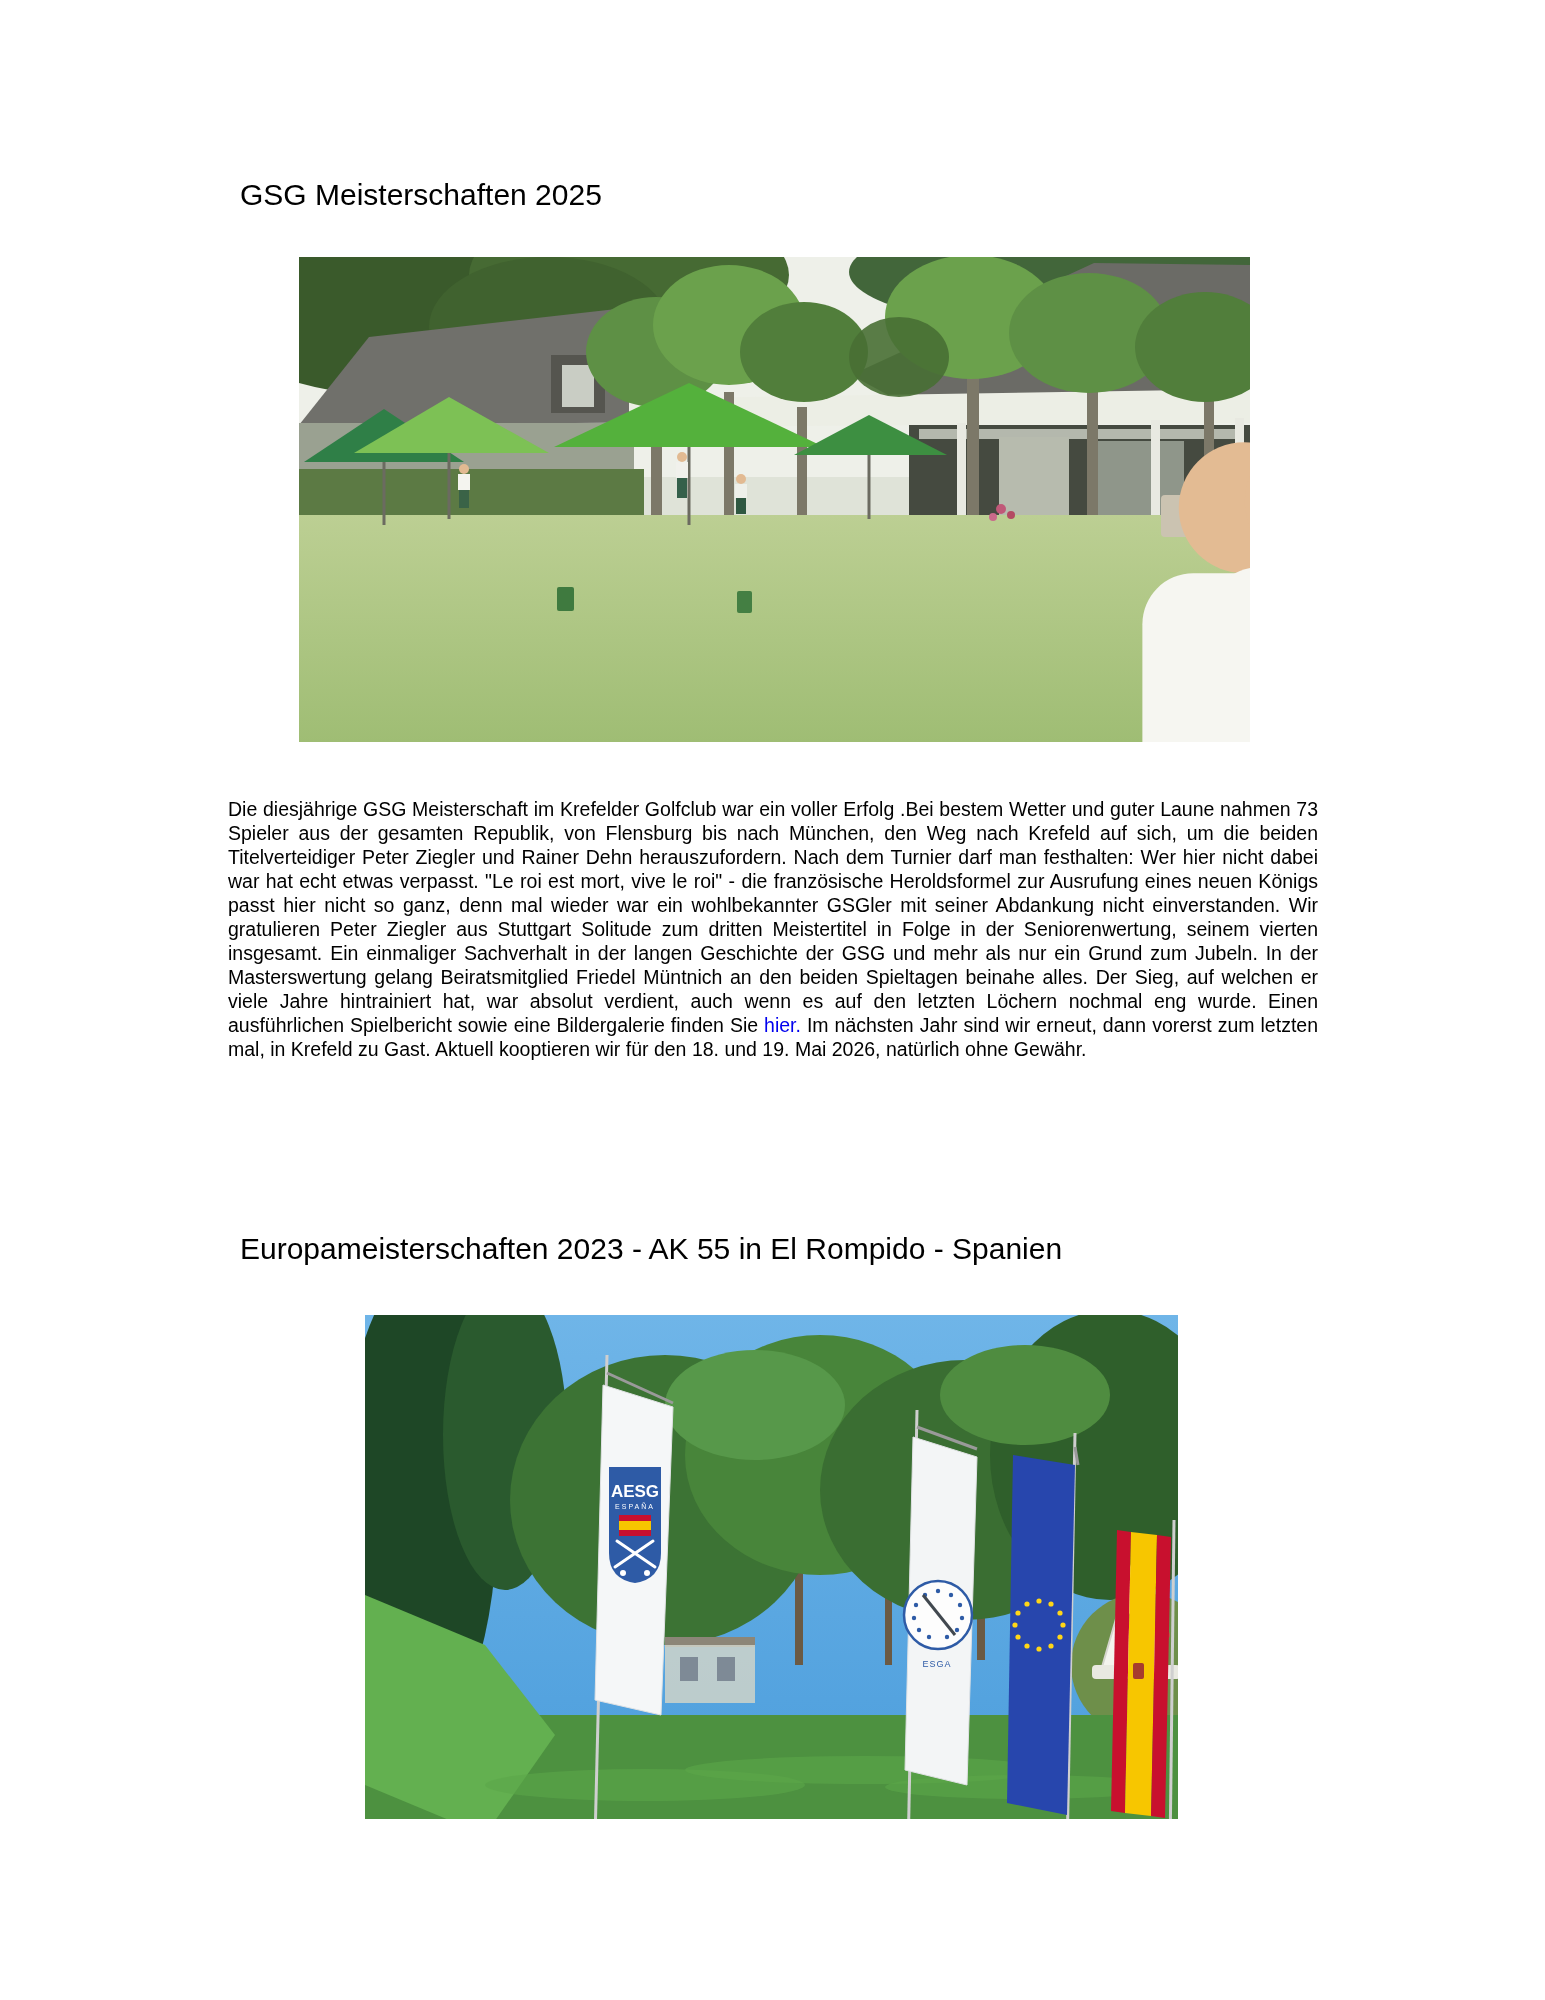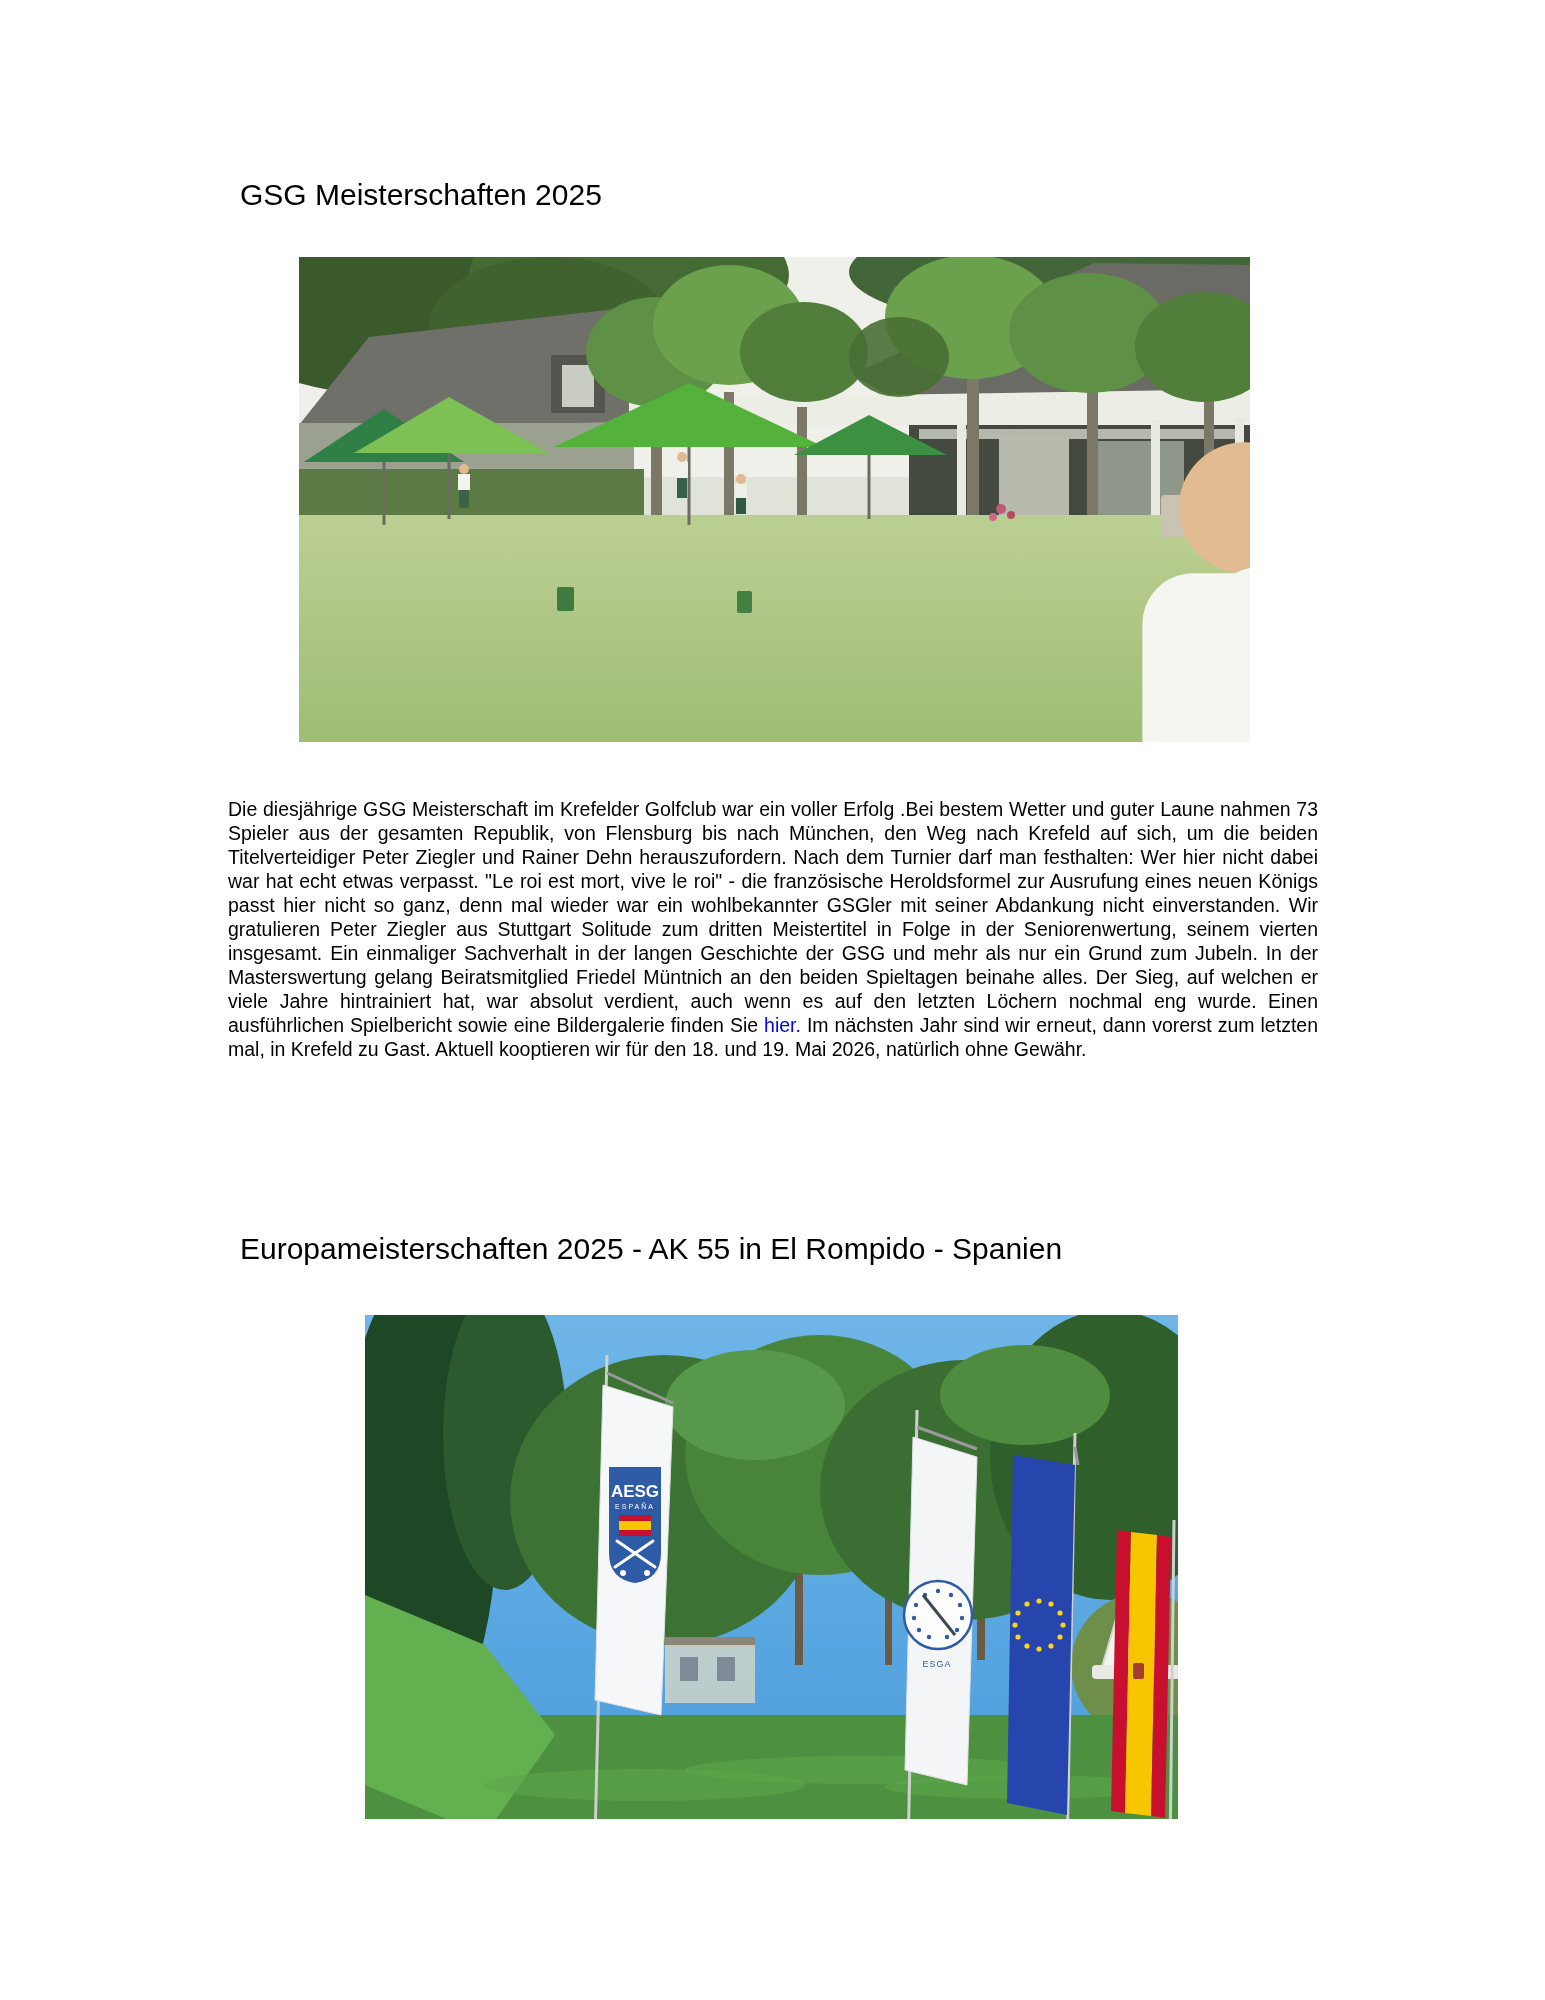--- a/index.html
+++ b/index.html
@@ -162,21 +162,21 @@
         <rect x="258" y="330" width="17" height="24" rx="2" fill="#3f7a3f"></rect>
         <rect x="438" y="334" width="15" height="22" rx="2" fill="#447f43"></rect>
       </g>
     </svg>
   </figure>
 
   <p id="article-text">
     <span>Die diesjährige GSG Meisterschaft im Krefelder Golfclub war ein voller Erfolg .Bei bestem Wetter und guter Laune nahmen 73 Spieler aus der gesamten Republik, von Flensburg bis nach München, den Weg nach Krefeld auf sich, um die beiden Titelverteidiger Peter Ziegler und Rainer Dehn herauszufordern. Nach dem Turnier darf man festhalten: Wer hier nicht dabei war hat echt etwas verpasst. "Le roi est mort, vive le roi" - die französische Heroldsformel zur Ausrufung eines neuen Königs passt hier nicht so ganz, denn mal wieder war ein wohlbekannter GSGler mit seiner Abdankung nicht einverstanden. Wir gratulieren Peter Ziegler aus Stuttgart Solitude zum dritten Meistertitel in Folge in der Seniorenwertung, seinem vierten insgesamt. Ein einmaliger Sachverhalt in der langen Geschichte der GSG und mehr als nur ein Grund zum Jubeln. In der Masterswertung gelang Beiratsmitglied Friedel Müntnich an den beiden Spieltagen beinahe alles. Der Sieg, auf welchen er viele Jahre hintrainiert hat, war absolut verdient, auch wenn es auf den letzten Löchern nochmal eng wurde. Einen ausführlichen Spielbericht sowie eine Bildergalerie finden Sie </span><a href="#">hier.</a><span> Im nächsten Jahr sind wir erneut, dann vorerst zum letzten mal, in Krefeld zu Gast. Aktuell kooptieren wir für den 18. und 19. Mai 2026, natürlich ohne Gewähr.</span>
   </p>
 
-  <h1 class="h-title" id="title-em">Europameisterschaften 2025 - AK 55 in El Rompido - Spanien</h1>
+  <h1 class="h-title" id="title-em">Europameisterschaften 2023 - AK 55 in El Rompido - Spanien</h1>
 
   <figure class="photo" id="photo2" style="margin:0" aria-label="Teamfoto in El Rompido, Spanien: Spieler in weißen Polos und grünen Hosen bzw. Shorts vor Bannern der AESG España, der ESGA, der Europafahne und der spanischen Flagge unter blauem Himmel">
     <svg width="813" height="607" viewBox="0 0 813 607">
       <defs>
         <linearGradient id="sky2" x1="0" y1="0" x2="0" y2="1">
           <stop offset="0" stop-color="#6fb5e8"></stop>
             <stop offset="1" stop-color="#4e9fdd"></stop>
         </linearGradient>
       </defs>
 

